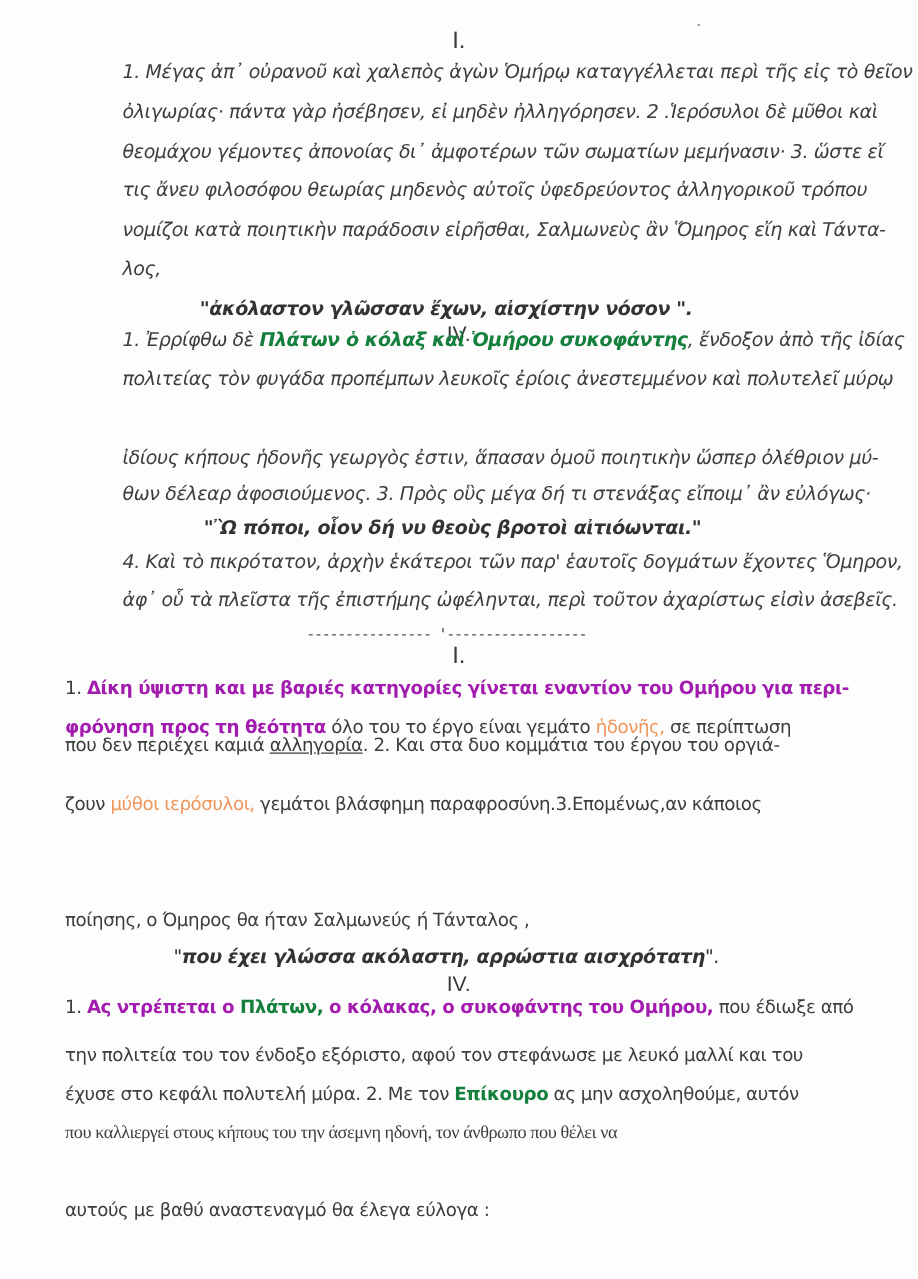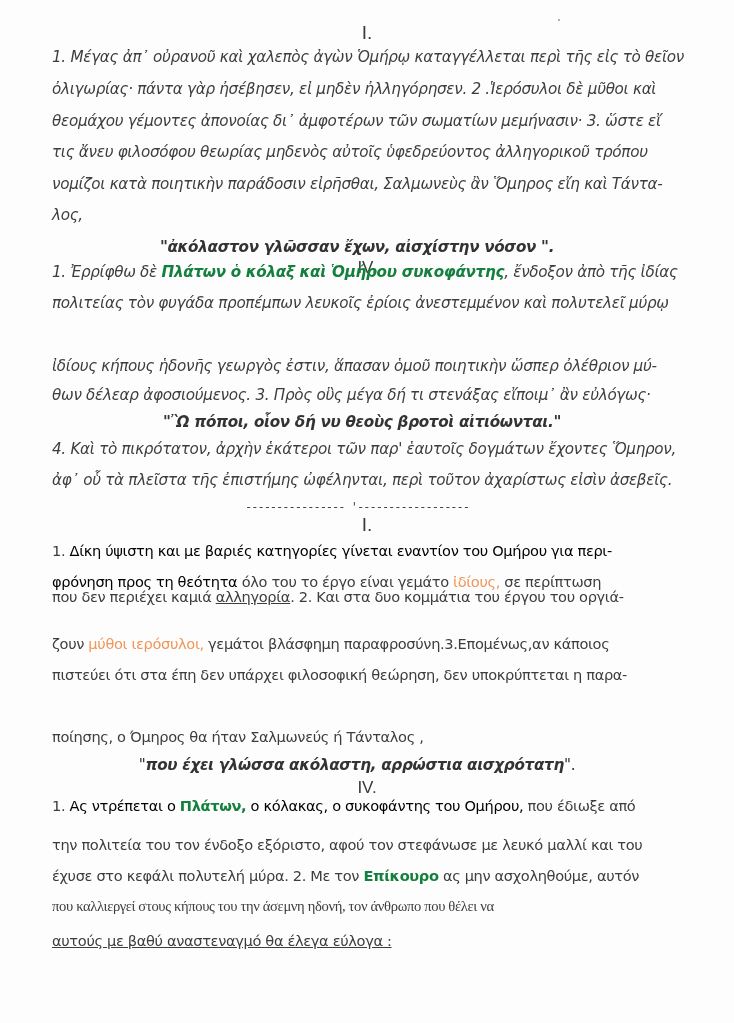--- a/index.html
+++ b/index.html
@@ -1,28 +1,28 @@
 <!DOCTYPE html>
 <html><head>
   <meta charset="utf-8">
   <style>
     html, body { margin: 0; padding: 0; background: #ffffff; }
     body { width: 734px; height: 1023px; position: relative; overflow: hidden; font-family: "Liberation Sans", sans-serif; color: #3a3a3a; }
     .page { position: absolute; left: 0; top: 0; width: 734px; height: 1023px; background: #fdfdfd; }
     .heading { position: absolute; left: 0; width: 734px; text-align: center; font-size: 19px; color: #3a3a3a; }
     .line { position: absolute; left: 52px; white-space: nowrap; font-size: 16.6px; color: #3d3d3d; letter-spacing: -0.1px; }
     .it { font-style: italic; }
-    .line.gr { font-size: 16.8px; letter-spacing: -0.3px; font-family: "DejaVu Sans", sans-serif; font-size: 15.2px; }
+    .line.gr { font-size: 16.8px; letter-spacing: -0.3px; font-family: "DejaVu Sans", sans-serif; font-size: 15.2px; margin-left: 46px; }
     .line.mod { font-family: "DejaVu Sans", sans-serif; font-size: 14.6px; letter-spacing: -0.35px; }
     .center { position: absolute; left: 0; width: 734px; text-align: center; white-space: nowrap; }
     .quote { font-weight: bold; font-style: italic; font-family: "DejaVu Sans", sans-serif; font-size: 15.2px; color: #333; letter-spacing: -0.3px; }
     .quote .normal { font-weight: normal; font-style: normal; }
     .b { font-weight: bold; color: #15803d; }
     .o { color: #f0965a; }
-    .ob { color: #000000; font-weight: normal; }
+    .ob { color: #a21caf; font-weight: bold; }
     .u { text-decoration: underline; }
     .sep { position: absolute; left: 0; width: 734px; text-align: center; font-size: 12px; color: #444; font-family: "DejaVu Sans Mono", monospace; letter-spacing: -1px; }
     .dot { position: absolute; left: 558px; top: 19px; width: 2px; height: 2px; background: #999; border-radius: 1px; }
   </style>
 </head>
 <body>
 
 <div class="page">
   <div class="dot"></div>
 
@@ -46,38 +46,37 @@
   <div class="line gr it" style="top:440px;">4. Καὶ τὸ πικρότατον, ἀρχὴν ἑκάτεροι τῶν παρ' ἑαυτοῖς δογμάτων ἔχοντες Ὅμηρον,</div>
   <div class="line gr it" style="top:471px;">ἀφ᾽ οὗ τὰ πλεῖστα τῆς ἐπιστήμης ὠφέληνται, περὶ τοῦτον ἀχαρίστως εἰσὶν ἀσεβεῖς.</div>
 
   <div class="sep" style="top:500px; left:-10px;">---------------- '------------------</div>
 
   <div class="heading" style="top:514px;">I.</div>
   <div class="line mod" style="top:542px;">
     <span>1. </span><span class="ob">Δίκη ύψιστη και με βαριές κατηγορίες γίνεται εναντίον του Ομήρου για περι-</span>
   </div>
   <div class="line mod" style="top:573px;">
-    <span class="ob">φρόνηση προς τη θεότητα</span><span> όλο του το έργο είναι γεμάτο </span><span class="o">ἰδίους,</span><span> σε περίπτωση</span>
+    <span class="ob">φρόνηση προς τη θεότητα</span><span> όλο του το έργο είναι γεμάτο </span><span class="o">ἡδονῆς,</span><span> σε περίπτωση</span>
   </div>
   <div class="line mod" style="top:588px;">
     <span>που δεν περιέχει καμιά </span><span class="u">αλληγορία</span><span>. 2. Και στα δυο κομμάτια του έργου του οργιά-</span>
   </div>
   <div class="line mod" style="top:635px;">
     <span>ζουν </span><span class="o">μύθοι ιερόσυλοι,</span><span> γεμάτοι βλάσφημη παραφροσύνη.3.Επομένως,αν κάποιος</span>
   </div>
-  <div class="line mod" style="top:666px;">πιστεύει ότι στα έπη δεν υπάρχει φιλοσοφική θεώρηση, δεν υποκρύπτεται η παρα-</div>
   <div class="line mod" style="top:728px;">ποίησης, ο Όμηρος θα ήταν Σαλμωνεύς  ή  Τάνταλος ,</div>
   <div class="center quote" style="top:756px; left:-10px;">
     <span class="normal">"</span><span>που έχει γλώσσα ακόλαστη, αρρώστια αισχρότατη</span><span class="normal">".</span>
   </div>
 
   <div class="heading" style="top:778px; font-size:17px;">IV.</div>
   <div class="line mod" style="top:797px;">
     <span>1. </span><span class="ob">Ας ντρέπεται ο </span><span class="b">Πλάτων,</span><span class="ob"> ο κόλακας, ο συκοφάντης του Ομήρου,</span><span> που έδιωξε από</span>
   </div>
   <div class="line mod" style="top:836px;">την πολιτεία του τον ένδοξο εξόριστο, αφού τον στεφάνωσε με λευκό μαλλί και του</div>
   <div class="line mod" style="top:867px;">
     <span>έχυσε στο κεφάλι πολυτελή μύρα. 2. Με τον </span><span class="b">Επίκουρο</span><span> ας μην ασχοληθούμε, αυτόν</span>
   </div>
   <div class="line mod" style="top:898px;font-family:Liberation Serif, serif;">που καλλιεργεί στους κήπους του την άσεμνη ηδονή, τον άνθρωπο που θέλει να</div>
-  <div class="line mod" style="top:932px;text-decoration:underline;">αυτούς με βαθύ αναστεναγμό θα έλεγα εύλογα :</div>
+  <div class="line mod" style="top:960px;">αυτούς με βαθύ αναστεναγμό θα έλεγα εύλογα :</div>
 
 </div>
 
 </body></html>

